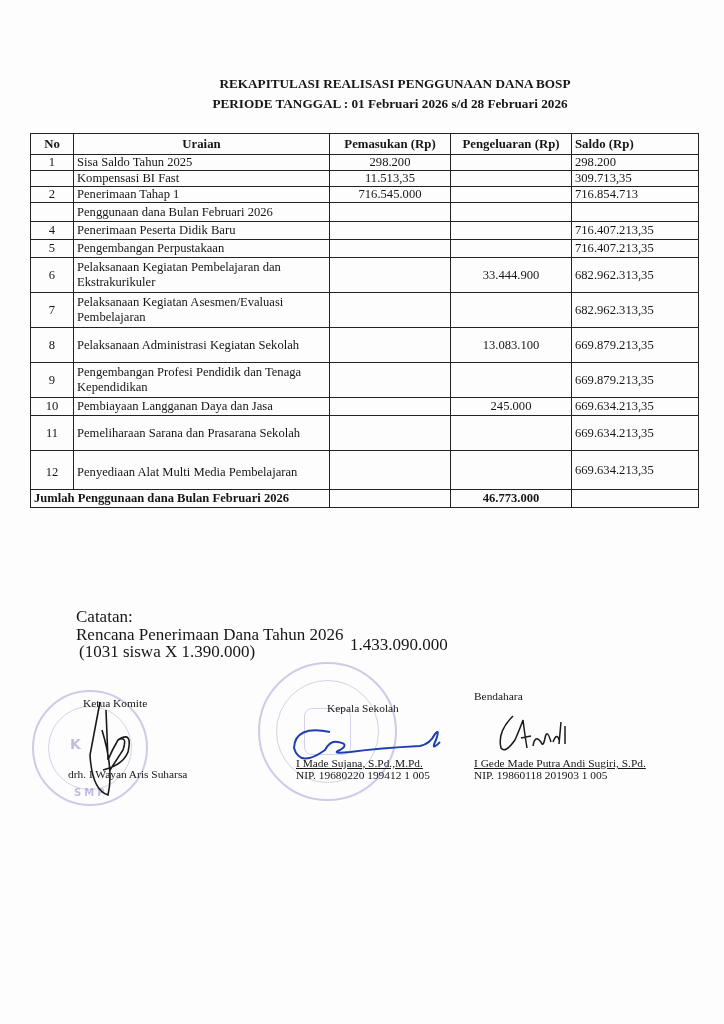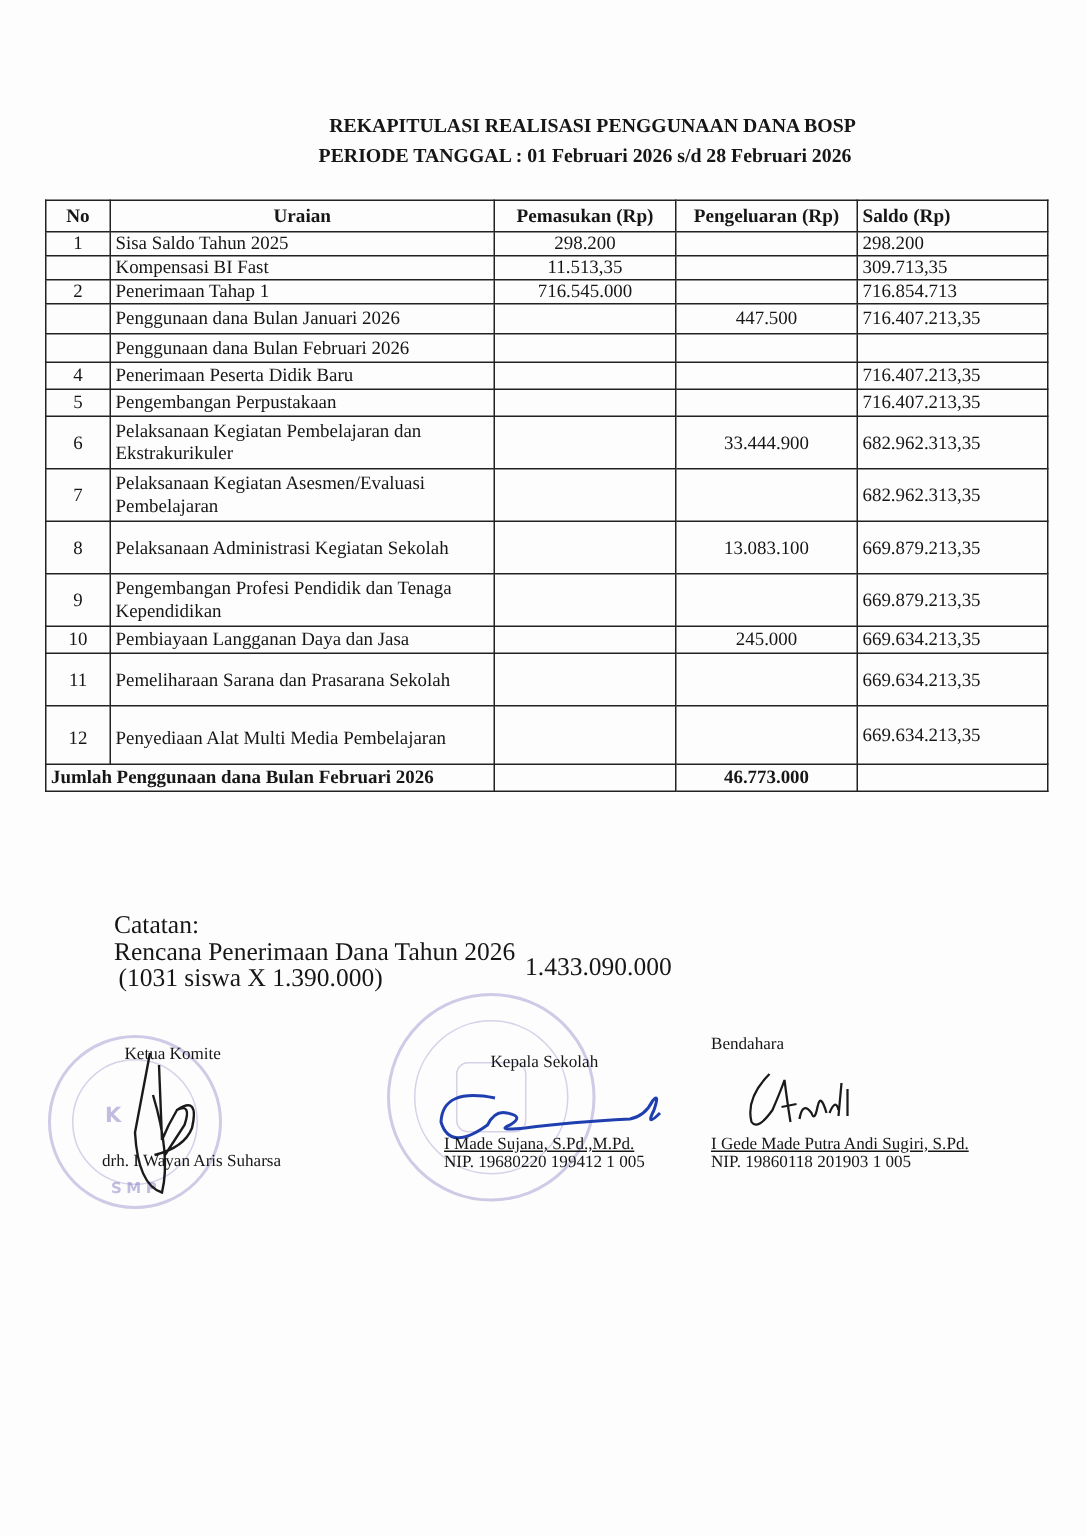--- a/index.html
+++ b/index.html
@@ -65,27 +65,20 @@
       <td class="c-pm">11.513,35</td>
       <td class="c-pg"></td>
       <td class="c-sd">309.713,35</td>
     </tr>
     <tr class="r1">
       <td class="c-no">2</td>
       <td class="c-ur">Penerimaan Tahap 1</td>
       <td class="c-pm">716.545.000</td>
       <td class="c-pg"></td>
       <td class="c-sd">716.854.713</td>
-    </tr>
-    <tr class="r1" style="height:20px">
-      <td class="c-no"></td>
-      <td class="c-ur">Penggunaan dana Bulan Januari 2026</td>
-      <td class="c-pm"></td>
-      <td class="c-pg">447.500</td>
-      <td class="c-sd">716.407.213,35</td>
     </tr>
     <tr class="r1" style="height:19px">
       <td class="c-no"></td>
       <td class="c-ur">Penggunaan dana Bulan Februari 2026</td>
       <td class="c-pm"></td>
       <td class="c-pg"></td>
       <td class="c-sd"></td>
     </tr>
     <tr class="r1" style="height:18px">
       <td class="c-no">4</td>

